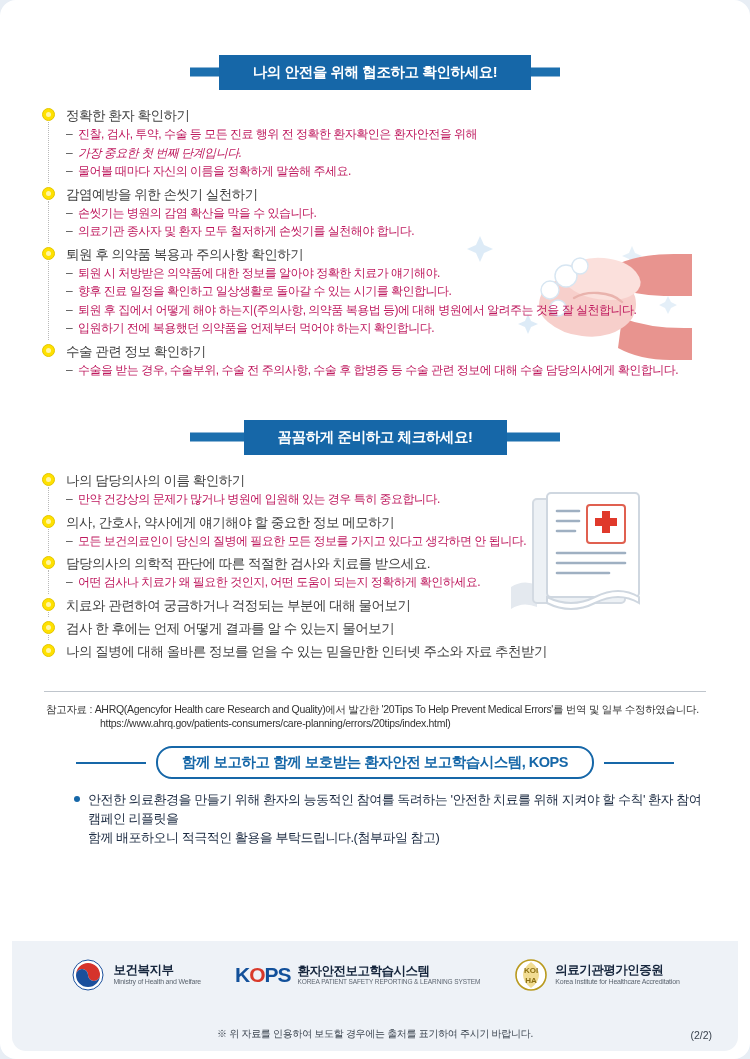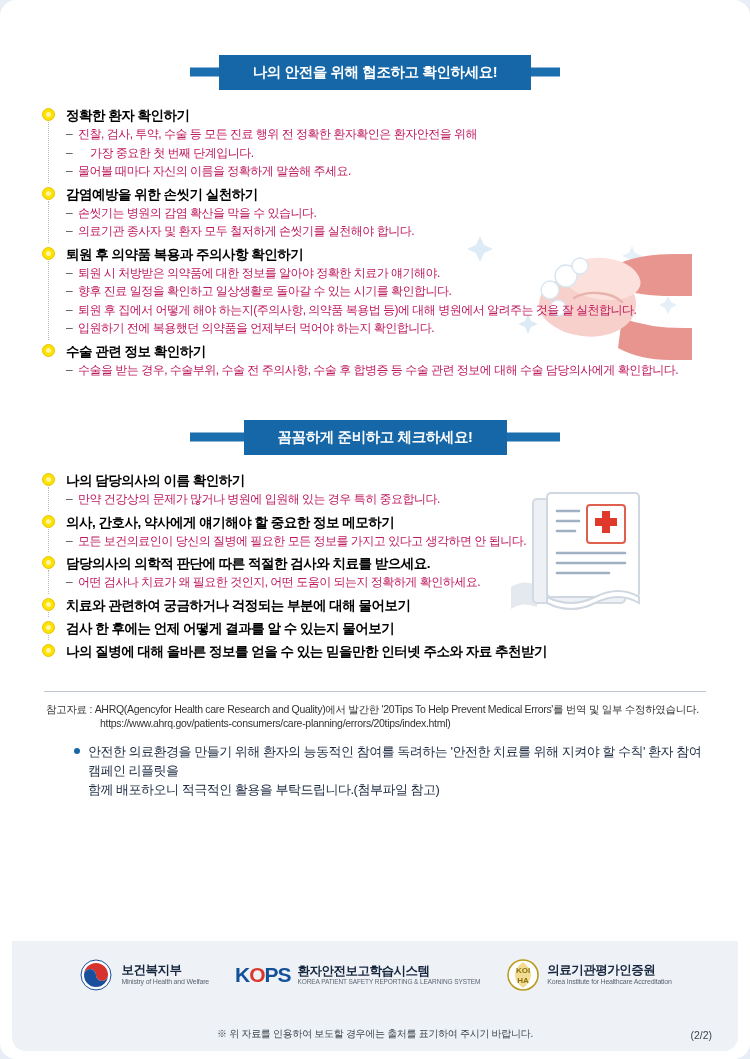--- a/index.html
+++ b/index.html
@@ -82,22 +82,22 @@
     border-radius:50%;
     background:#fff6a8;
   }
   .dotline{
     position:absolute;
     left:8px;top:16px;bottom:-2px;
     border-left:1px dotted #b9b9b9;
   }
   .item-title{
     font-size:13.5px;
-    font-weight:bold;
-    color:#000000;
+    font-weight:normal;
+    color:#404040;
     letter-spacing:-0.5px;
     line-height:19px;
   }
   .sub{
     position:relative;
     font-size:12px;
     color:#be185d;
     letter-spacing:-0.5px;
     line-height:17.5px;
     padding-left:12px;
@@ -183,21 +183,21 @@
     left:12px;right:12px;bottom:8px;
     height:110px;
     background:#eef2f7;
     border-radius:0 0 14px 14px;
     box-sizing:border-box;
   }
   .logos{
     display:flex;
     align-items:center;
     justify-content:center;
-    gap:26px;
+    gap:34px;
     padding-top:16px;
   }
   .logo{display:flex;align-items:center;gap:7px;}
   .logo-text{line-height:1.1;}
   .logo-text .ko{font-size:12.5px;font-weight:bold;color:#15253c;letter-spacing:-0.5px;}
   .logo-text .en{font-size:7px;color:#5c6570;letter-spacing:-0.2px;}
   .kops-mark{
     font-size:21px;font-weight:bold;color:#12509a;letter-spacing:-1px;
   }
   .kops-mark .o{color:#d93a2b;}
@@ -256,21 +256,21 @@
           <circle cx="118" cy="48" r="8"></circle>
         </g>
       </svg>
 
       <div class="block">
         <div class="item">
           <span class="bullet"></span>
           <span class="dotline"></span>
           <div class="item-title">정확한 환자 확인하기</div>
           <div class="sub"><span>진찰, 검사, 투약, 수술 등 모든 진료 행위 전 정확한 환자확인은 환자안전을 위해</span></div>
-          <div class="sub" style="padding-left:12px;"><span style="position:relative;left:12px;">가장 중요한 첫 번째 단계입니다.</span></div>
+          <div class="sub" style="padding-left:12px;"><span style="position:relative;left:0;font-style:italic;">가장 중요한 첫 번째 단계입니다.</span></div>
           <div class="sub" style="padding-left:12px;"><span>물어볼 때마다 자신의 이름을 정확하게 말씀해 주세요.</span></div>
         </div>
 
         <div class="item" style="margin-top:4px;">
           <span class="bullet"></span>
           <span class="dotline"></span>
           <div class="item-title">감염예방을 위한 손씻기 실천하기</div>
           <div class="sub"><span>손씻기는 병원의 감염 확산을 막을 수 있습니다.</span></div>
           <div class="sub" style="padding-left:12px;"><span>의료기관 종사자 및 환자 모두 철저하게 손씻기를 실천해야 합니다.</span></div>
         </div>
@@ -351,20 +351,25 @@
           <span class="bullet"></span>
           <div class="item-title">나의 질병에 대해 올바른 정보를 얻을 수 있는 믿을만한 인터넷 주소와 자료 추천받기</div>
         </div>
       </div>
     </div>
 
     <div class="rule" style="margin-top:30px;"></div>
     <div class="ref">참고자료 : AHRQ(Agencyfor Health care Research and Quality)에서 발간한 '20Tips To Help Prevent Medical Errors'를 번역 및 일부 수정하였습니다.</div>
     <div class="ref" style="padding-left:60px;">https://www.ahrq.gov/patients-consumers/care-planning/errors/20tips/index.html)</div>
 
+    <div class="kops-title-wrap">
+      <div class="kops-rule left"></div>
+      <div class="kops-rule right"></div>
+      <div class="kops-title">함께 보고하고 함께 보호받는 환자안전 보고학습시스템, KOPS</div>
+    </div>
 
     <div class="kops-body">
       <span class="dot"></span>
       <div>안전한 의료환경을 만들기 위해 환자의 능동적인 참여를 독려하는 '안전한 치료를 위해 지켜야 할 수칙' 환자 참여 캠페인 리플릿을</div>
       <div>함께 배포하오니 적극적인 활용을 부탁드립니다.(첨부파일 참고)</div>
     </div>
 
   </div>
 
   <div class="footer">

